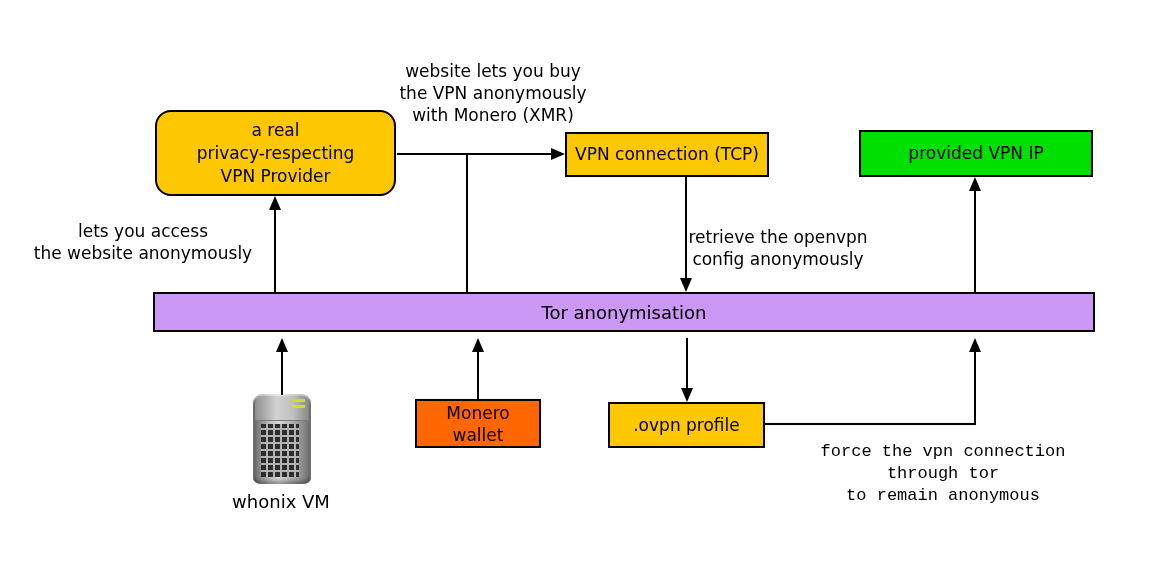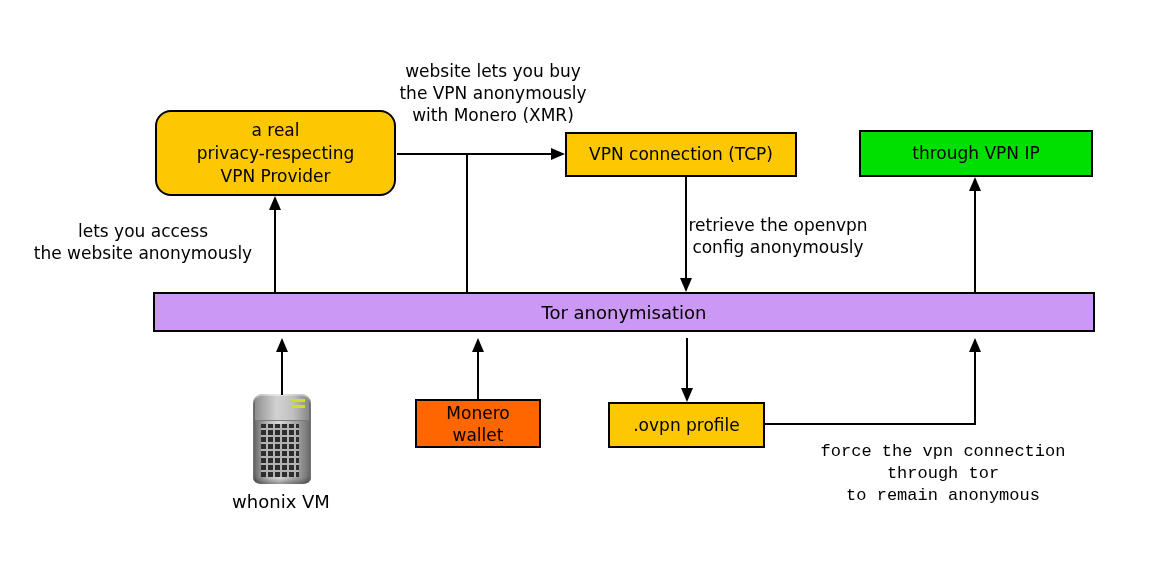--- a/index.html
+++ b/index.html
@@ -57,43 +57,43 @@
     <span>website lets you buy</span>
     <span>the VPN anonymously</span>
     <span>with Monero (XMR)</span>
   </div>
 
   <div class="note" style="left:13px;top:220px;width:260px;">
     <span>lets you access</span>
     <span>the website anonymously</span>
   </div>
 
-  <div class="note" style="left:653px;top:214px;width:250px;">
+  <div class="note" style="left:653px;top:226px;width:250px;">
     <span>retrieve the openvpn</span>
     <span>config anonymously</span>
   </div>
 
   <div class="note" style="left:788px;top:441px;width:310px;font-family:Liberation Mono, monospace;">
     <span>force the vpn connection</span>
     <span>through tor</span>
     <span>to remain anonymous</span>
   </div>
 
   <div class="box yellow" style="left:155px;top:110px;width:241px;height:86px;border-radius:16px;">
     <span>a real</span>
     <span>privacy-respecting</span>
     <span>VPN Provider</span>
   </div>
 
-  <div class="box yellow" style="left:565px;top:132px;width:232px;height:45px;">
+  <div class="box yellow" style="left:565px;top:132px;width:204px;height:45px;">
     <span>VPN connection (TCP)</span>
   </div>
 
   <div class="box green" style="left:859px;top:130px;width:234px;height:47px;">
-    <span>through VPN IP</span>
+    <span>provided VPN IP</span>
   </div>
 
   <div class="box purple" style="left:153px;top:292px;width:942px;height:40px;font-size:18px;">
     <span>Tor anonymisation</span>
   </div>
 
   <div class="box orange" style="left:415px;top:399px;width:126px;height:49px;line-height:22px;">
     <span>Monero</span>
     <span>wallet</span>
   </div>

